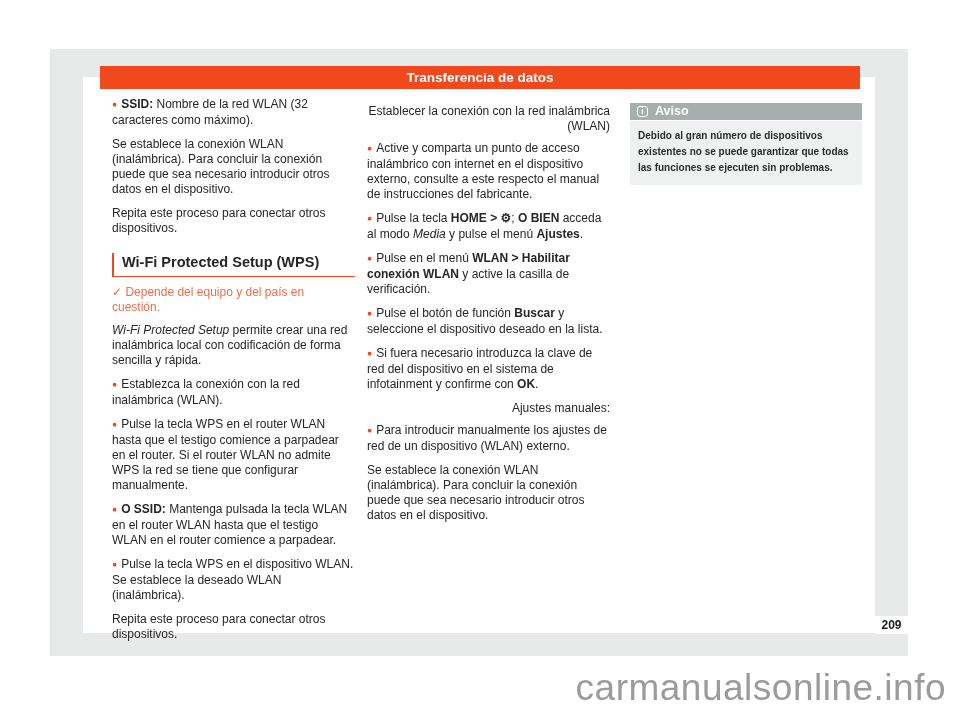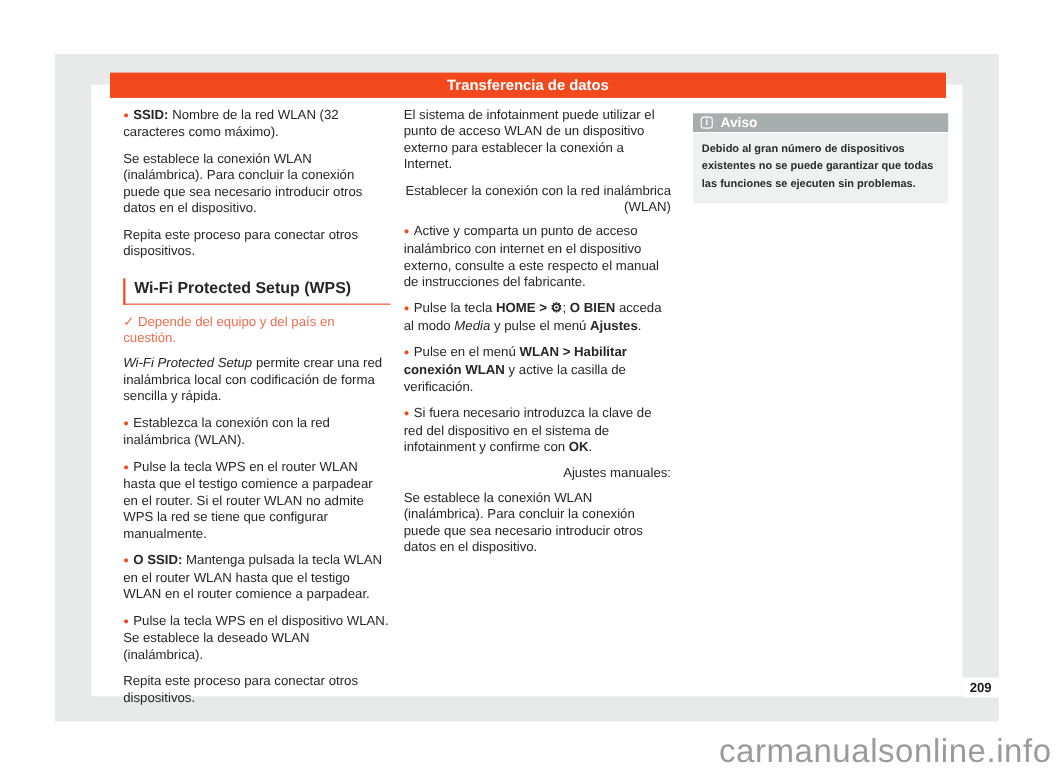--- a/index.html
+++ b/index.html
@@ -63,22 +63,22 @@
     margin-top: 1px; padding: 7px 8px 9px;
     font-weight: bold; font-size: 10px; line-height: 16px; color: #2b2b2b;
   }
 
   .pagenum {
     position: absolute; left: 875px; top: 616px; width: 33px; height: 18px;
     background: #ffffff; display: flex; align-items: center; justify-content: center;
     font-weight: bold; font-size: 12px; color: #1d1d1d;
   }
   .watermark {
-    position: absolute; right: 4px; top: 667px;
-    font-size: 30px; color: var(--watermark, #9B9B9B); letter-spacing: 0.5px;
+    position: absolute; right: 14px; top: 667px;
+    font-size: 37px; color: var(--watermark, #9B9B9B); letter-spacing: 0.5px;
   }
 </style>
 </head>
 <body>
 
 <div class="scan-bg"></div>
 <div class="sheet"></div>
 
 <div class="titlebar">
   <span>Transferencia de datos</span>
@@ -92,27 +92,28 @@
     <div class="blk check"><span class="">✓ Depende del equipo y del país en cuestión.</span></div>
     <div class="blk para"><span class="i">Wi-Fi Protected Setup</span><span class=""> permite crear una red inalámbrica local con codificación de forma sencilla y rápida.</span></div>
     <div class="blk bullet"><span class="dot">●</span><span class="">Establezca la conexión con la red inalámbrica (WLAN).</span></div>
     <div class="blk bullet"><span class="dot">●</span><span class="">Pulse la tecla WPS en el router WLAN hasta que el testigo comience a parpadear en el router. Si el router WLAN no admite WPS la red se tiene que configurar manualmente.</span></div>
     <div class="blk bullet"><span class="dot">●</span><span class="b">O SSID: </span><span class="">Mantenga pulsada la tecla WLAN en el router WLAN hasta que el testigo WLAN en el router comience a parpadear.</span></div>
     <div class="blk bullet"><span class="dot">●</span><span class="">Pulse la tecla WPS en el dispositivo WLAN. Se establece la deseado WLAN (inalámbrica).</span></div>
     <div class="blk para"><span class="">Repita este proceso para conectar otros dispositivos.</span></div>
   </div>
 
 <div class="col col2">
-    <div class="blk para"><span class="">El sistema de infotainment puede utilizar el punto de acceso WLAN de un dispositivo externo para establecer la conexión a Internet.</span></div>
     <div class="blk subheading"><span class="">Establecer la conexión con la red inalámbrica (WLAN)</span></div>
     <div class="blk bullet"><span class="dot">●</span><span class="">Active y comparta un punto de acceso inalámbrico con internet en el dispositivo externo, consulte a este respecto el manual de instrucciones del fabricante.</span></div>
     <div class="blk bullet"><span class="dot">●</span><span class="">Pulse la tecla </span><span class="b">HOME &gt; </span><span class="b">⚙</span><span class="">; </span><span class="b">O BIEN</span><span class=""> acceda al modo </span><span class="i">Media</span><span class=""> y pulse el menú </span><span class="b">Ajustes</span><span class="">.</span></div>
     <div class="blk bullet"><span class="dot">●</span><span class="">Pulse en el menú </span><span class="b">WLAN &gt; Habilitar conexión WLAN</span><span class=""> y active la casilla de verificación.</span></div>
+    <div class="blk bullet"><span class="dot">●</span><span class="">Pulse el botón de función </span><span class="b">Buscar</span><span class=""> y seleccione el dispositivo deseado en la lista.</span></div>
     <div class="blk bullet"><span class="dot">●</span><span class="">Si fuera necesario introduzca la clave de red del dispositivo en el sistema de infotainment y confirme con </span><span class="b">OK</span><span class="">.</span></div>
     <div class="blk subheading"><span class="">Ajustes manuales:</span></div>
+    <div class="blk bullet"><span class="dot">●</span><span class="">Para introducir manualmente los ajustes de red de un dispositivo (WLAN) externo.</span></div>
     <div class="blk para"><span class="">Se establece la conexión WLAN (inalámbrica). Para concluir la conexión puede que sea necesario introducir otros datos en el dispositivo.</span></div>
   </div>
 
 <div class="col col3">
   <div class="notice">
     <div class="notice-header">
       <span class="info-icon">i</span>
       <span>Aviso</span>
     </div>
     <div class="notice-body">Debido al gran número de dispositivos existentes no se puede garantizar que todas las funciones se ejecuten sin problemas.</div>

